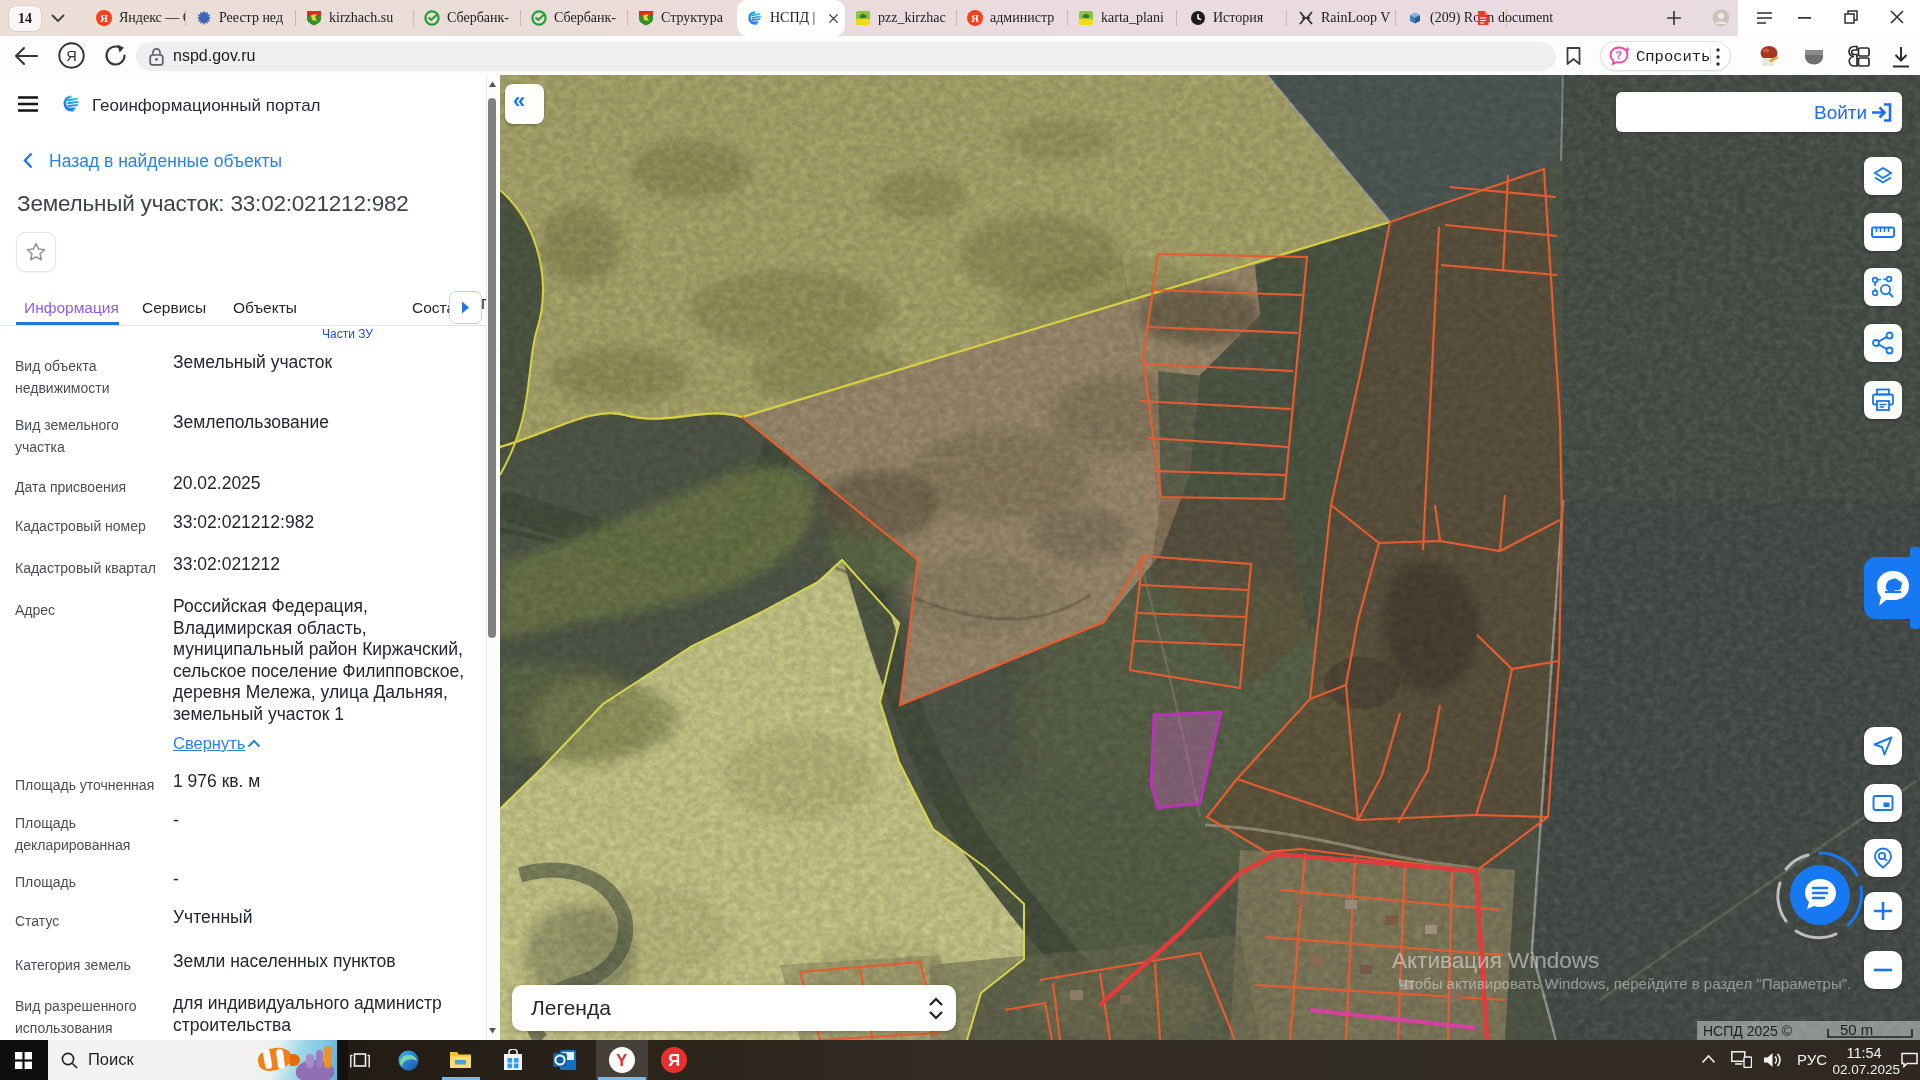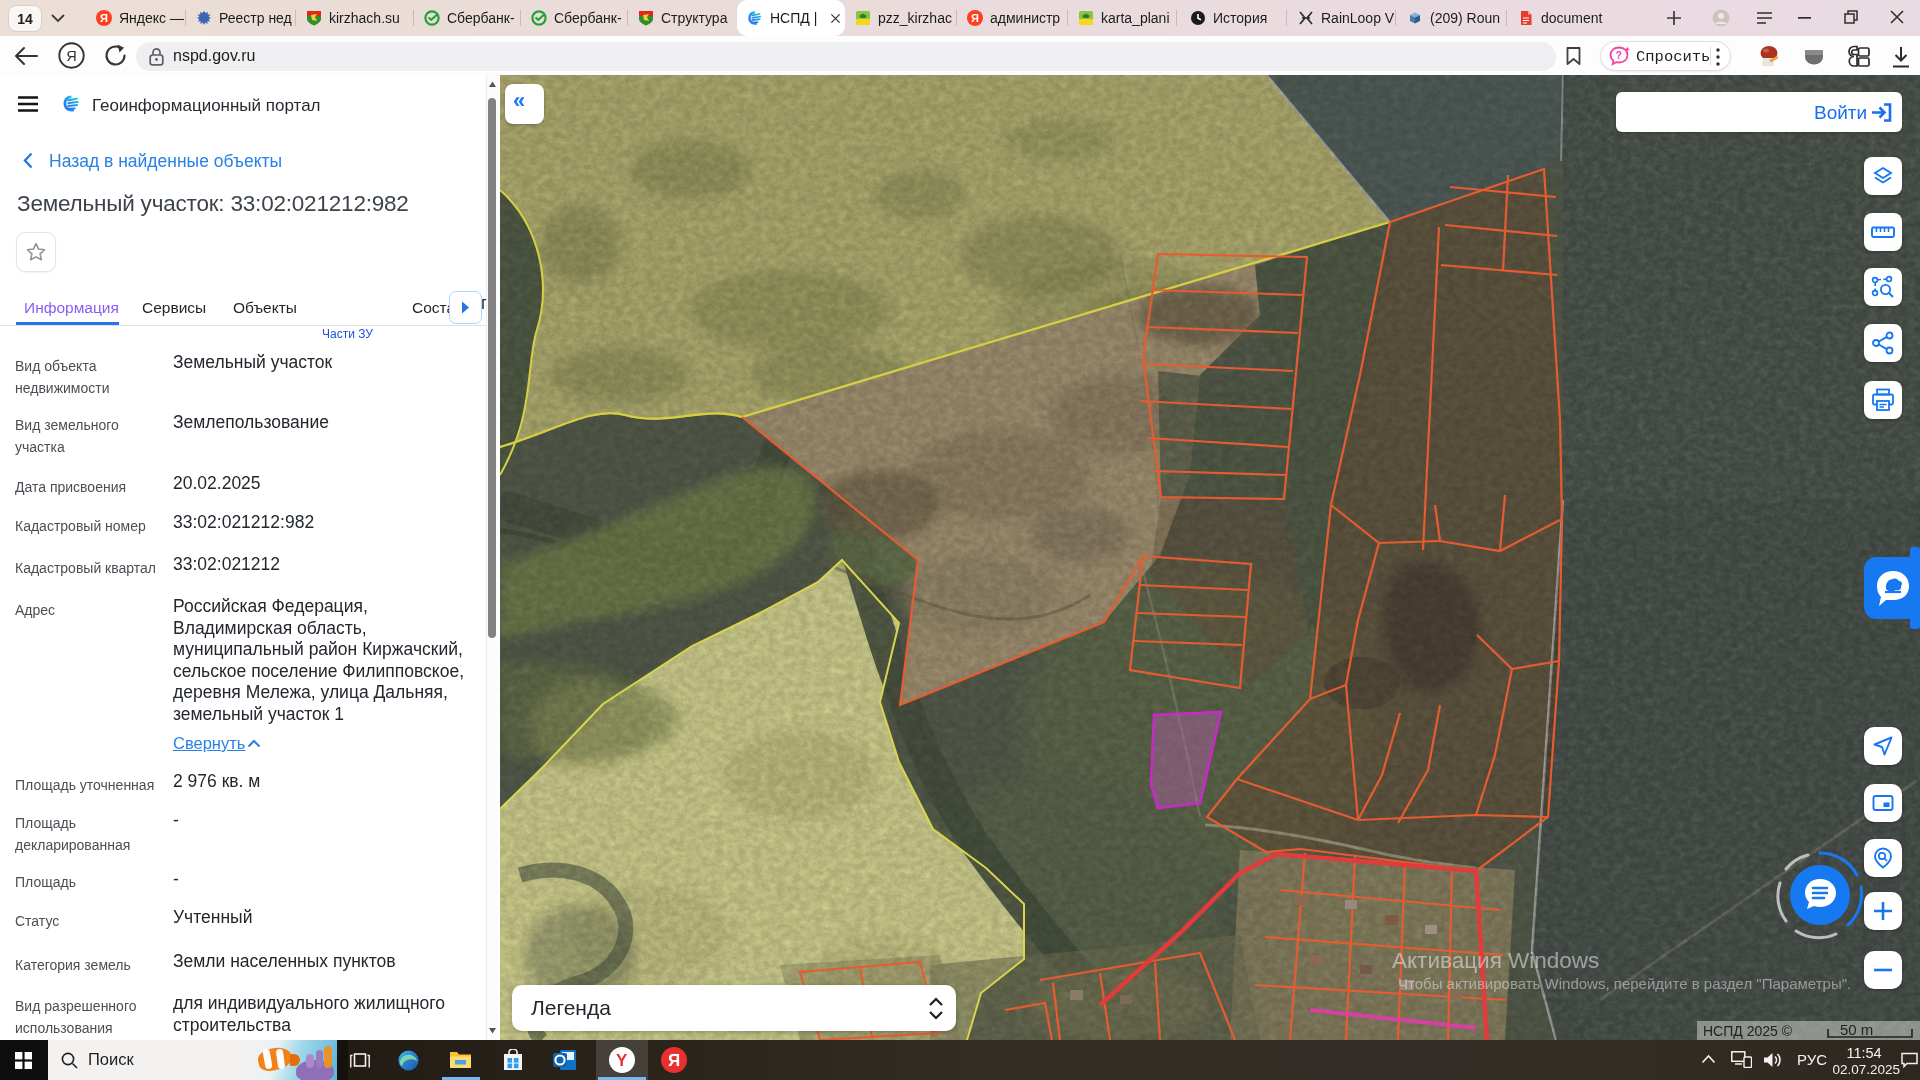--- a/index.html
+++ b/index.html
@@ -1,19 +1,19 @@
 <!DOCTYPE html>
 <html><head>
 <meta charset="utf-8">
 <style>
   * { margin:0; padding:0; box-sizing:border-box; }
   html,body { width:1920px; height:1080px; overflow:hidden; font-family:"Liberation Sans", sans-serif; background:#fff; }
   .abs { position:absolute; }
   
-  #tabbar { left:0; top:0; width:1920px; height:36px; background:linear-gradient(90deg,#ebdfd7 0%,#eadcd8 30%,#eadbe0 70%,#e9dbe2 100%); }
+  #tabbar { left:0; top:0; width:1738px; height:36px; background:linear-gradient(90deg,#ebdfd7 0%,#eadcd8 30%,#eadbe0 70%,#e9dbe2 100%);font-family:Liberation Serif, serif; }
   .tab { position:absolute; top:0; height:36px; display:flex; align-items:center; gap:7px; font-size:14px; color:#1c1c1c; overflow:hidden; white-space:nowrap; padding-left:10px; }
   .tabdiv { position:absolute; top:10px; width:1px; height:16px; background:#c9bcb7; }
   .fav { width:16px; height:16px; border-radius:3px; flex:none; display:flex; align-items:center; justify-content:center; font-size:11px; font-weight:bold; color:#fff; }
   #tabcounter { left:8px; top:5px; width:34px; height:27px; background:#faf6f3; border-radius:8px; border:1px solid #d8cdc7; display:flex; align-items:center; justify-content:center; font-size:14px; font-weight:bold; color:#202020; }
   
   #toolbar { left:0; top:36px; width:1920px; height:39px; background:#fdfdfd; border-radius:8px 8px 0 0; }
   #addr { left:136px; top:6px; width:1420px; height:29px; background:#efeff1; border-radius:15px; }
   
   #panel { left:0; top:75px; width:500px; height:965px; background:#ffffff; }
   .lbl { position:absolute; left:15px; width:150px; font-size:14px; line-height:22px; color:#4a4f55; }
@@ -279,21 +279,21 @@
   <div class="tab" style="left:1288px;width:107px;"><svg class="fav" viewBox="0 0 16 16">
         <path d="M2 2 L7 8 L2 14 M14 2 L9 8 L14 14 M4 8 H12" stroke="#2d2d2d" stroke-width="1.7" fill="none"></path>
       </svg>RainLoop V</div>
   <div class="tabdiv" style="left:1395px;"></div>
   <div class="tab" style="left:1397px;width:109px;"><svg class="fav" viewBox="0 0 16 16">
         <path d="M3 5 L8 2.5 L13 5 L8 7.5 Z" fill="#7fb3d9"></path>
         <path d="M3 5 L8 7.5 L8 13.5 L3 11 Z" fill="#3f7fb5"></path>
         <path d="M13 5 L8 7.5 L8 13.5 L13 11 Z" fill="#2c5d88"></path>
       </svg>(209) Roun</div>
   <div class="tabdiv" style="left:1506px;"></div>
-  <div class="tab" style="left:1508px;width:104px;"><svg class="fav" viewBox="0 0 16 16">
+  <div class="tab" style="left:1465px;width:104px;"><svg class="fav" viewBox="0 0 16 16">
         <path d="M3 1 H10 L13.5 4.5 V15 H3 Z" fill="#e23d2e"></path>
         <path d="M10 1 L10 4.5 L13.5 4.5 Z" fill="#f7a9a1"></path>
         <path d="M5 8 H11 M5 10.5 H11 M5 13 H9" stroke="#fff" stroke-width="1.1"></path>
       </svg>document</div>
   <svg class="abs" style="left:1666px;top:10px" width="16" height="16" viewBox="0 0 16 16">
       <path d="M8 1 V15 M1 8 H15" stroke="#3a3a3a" stroke-width="1.7"></path>
     </svg>
   <svg class="abs" style="left:1712px;top:9px" width="18" height="18" viewBox="0 0 18 18">
       <circle cx="9" cy="9" r="8.4" fill="#cdc3bd"></circle>
       <circle cx="9" cy="7" r="3" fill="#efe9e5"></circle>
@@ -417,31 +417,31 @@
 <div class="val" style="top:512px;">33:02:021212:982</div>
 <div class="lbl" style="top:557px;">Кадастровый квартал</div>
 <div class="val" style="top:554px;">33:02:021212</div>
 <div class="lbl" style="top:599px;">Адрес</div>
 <div class="val" style="top:596px;line-height:21.6px;">Российская Федерация, Владимирская область, муниципальный район Киржачский, сельское поселение Филипповское, деревня Мележа, улица Дальняя, земельный участок 1</div>
 <div class="abs" style="left:173px;top:734px;font-size:16.5px;color:#2a81e8;text-decoration:underline;">Свернуть</div>
 <svg class="abs" style="left:247px;top:739px" width="14" height="9" viewBox="0 0 14 9">
     <path d="M1.5 7.5 L7 2 L12.5 7.5" stroke="#2a81e8" stroke-width="2" fill="none"></path>
   </svg>
 <div class="lbl" style="top:774px;">Площадь уточненная</div>
-<div class="val" style="top:771px;">2 976 кв. м</div>
+<div class="val" style="top:771px;">1 976 кв. м</div>
 <div class="lbl" style="top:812px;">Площадь декларированная</div>
 <div class="val" style="top:810px;">-</div>
 <div class="lbl" style="top:871px;">Площадь</div>
 <div class="val" style="top:869px;">-</div>
 <div class="lbl" style="top:910px;">Статус</div>
 <div class="val" style="top:907px;">Учтенный</div>
 <div class="lbl" style="top:954px;">Категория земель</div>
 <div class="val" style="top:951px;">Земли населенных пунктов</div>
 <div class="lbl" style="top:995px;">Вид разрешенного использования</div>
-<div class="val" style="top:993px;">для индивидуального жилищного строительства</div>
+<div class="val" style="top:993px;">для индивидуального администр строительства</div>
 
 <div class="abs" style="left:486px;top:75px;width:12px;height:965px;background:#fcfcfc;border-left:1px solid #ededed;"></div>
 <svg class="abs" style="left:488px;top:80px" width="9" height="9" viewBox="0 0 9 9">
     <path d="M4.5 1.5 L8 7 H1 Z" fill="#555"></path>
   </svg>
 <div class="abs" style="left:488px;top:98px;width:8px;height:540px;background:#818181;border-radius:4px;"></div>
 <svg class="abs" style="left:488px;top:1026px" width="9" height="9" viewBox="0 0 9 9">
     <path d="M4.5 7.5 L8 2 H1 Z" fill="#555"></path>
   </svg>
 

